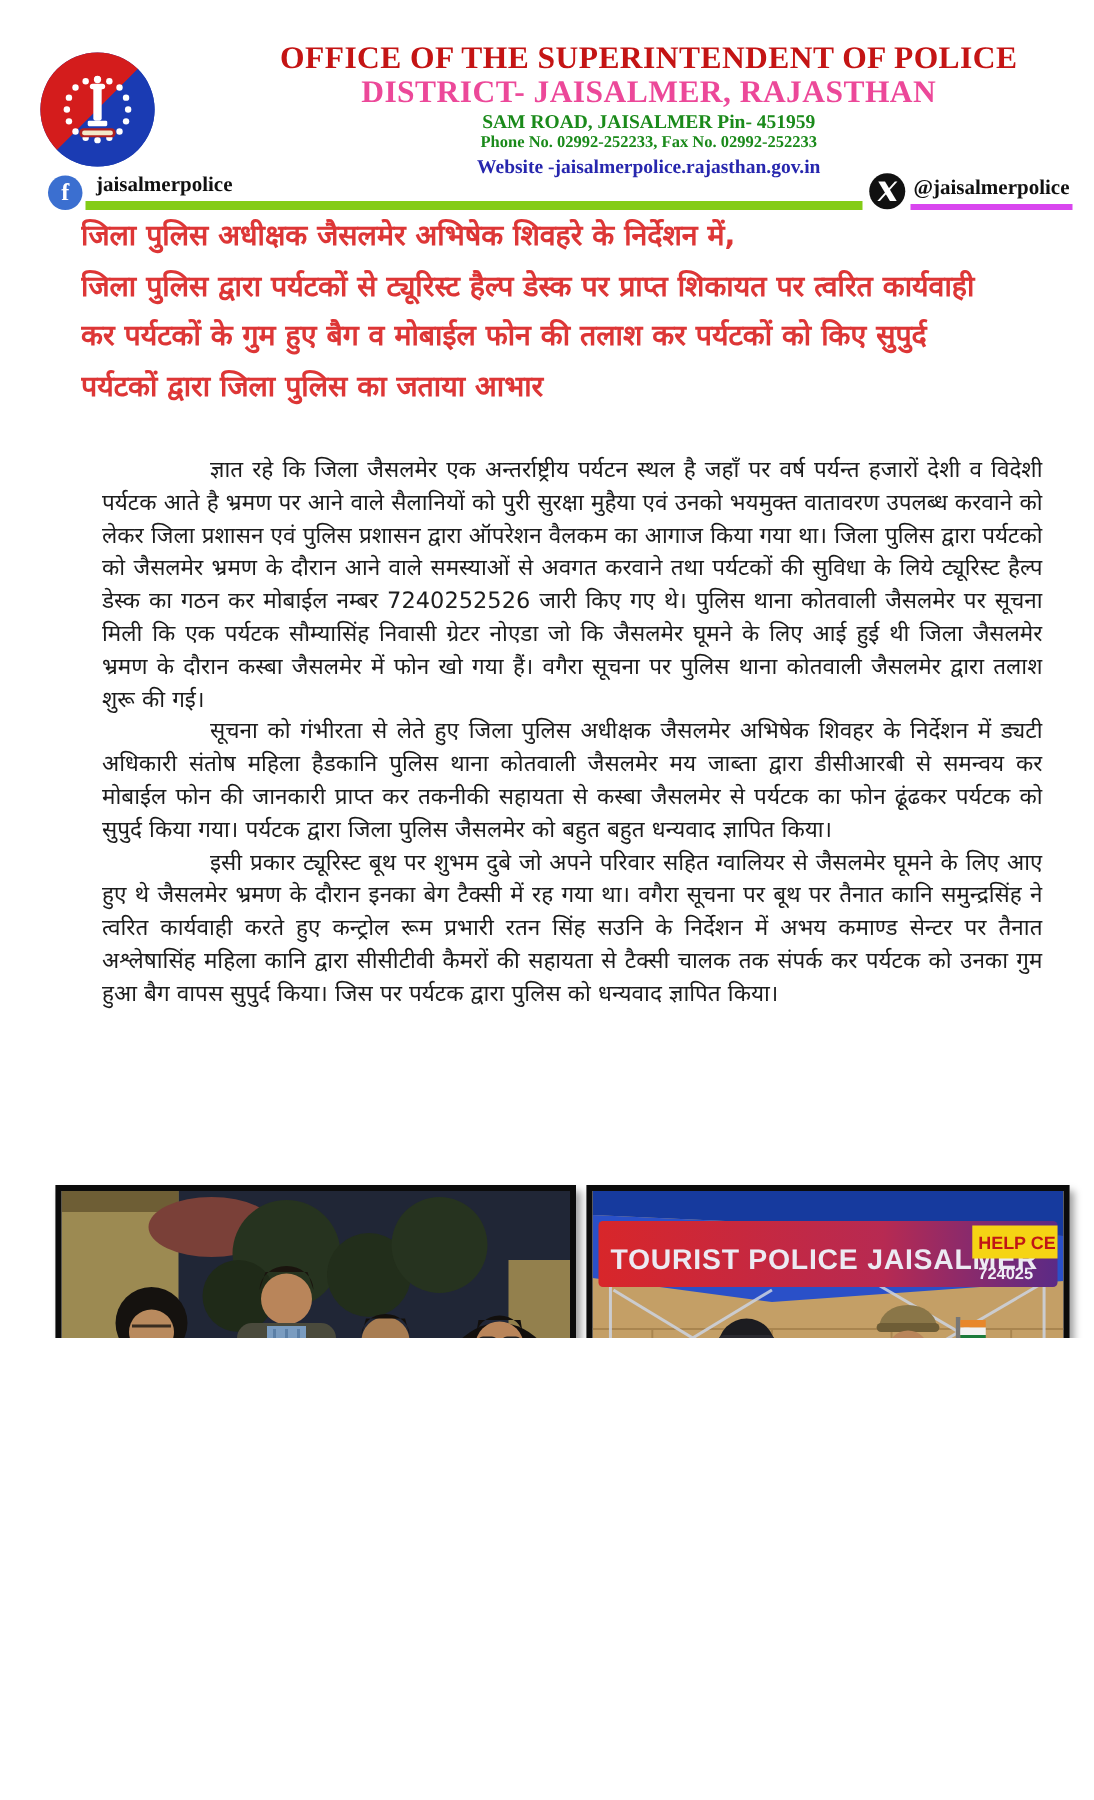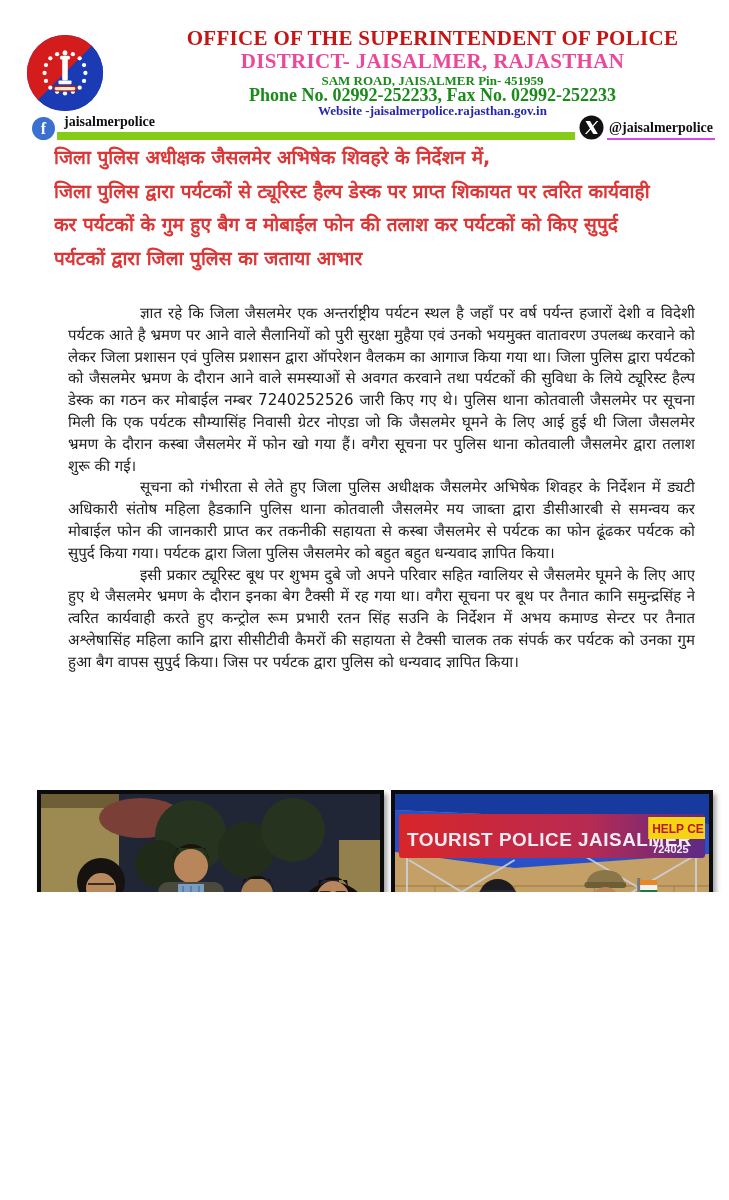--- a/index.html
+++ b/index.html
@@ -11,41 +11,41 @@
   
   .logo {
     position:absolute; left:26px; top:34px; width:78px; height:78px;
   }
   .titles {
     position:absolute; left:150px; right:14px; top:26px; text-align:center;
   }
   .t1 { font-size:21px; line-height:24px; font-weight:bold; color:#c41414; letter-spacing:.3px; }
   .t2 { font-size:21px; line-height:23px; font-weight:bold; color:#ec4899; letter-spacing:.3px; }
   .t3 { font-size:13px; line-height:15px; font-weight:bold; color:#1a8a1a; }
-  .t4 { font-size:18px; line-height:15px; font-weight:bold; color:#1a8a1a; }
+  .t4 { font-size:11px; line-height:15px; font-weight:bold; color:#1a8a1a; }
   .t5 { font-size:13px; line-height:15px; font-weight:bold; color:#2727ae; }
   
   .social {
     position:absolute; left:32px; right:14px; top:112px; height:28px;
     display:flex; align-items:flex-end;
     font-size:14px; font-weight:bold; color:#111;
   }
   .fb-badge {
     width:23px; height:23px; border-radius:50%; background:#3b6fd0;
     color:#fff; text-align:center; line-height:23px; font-size:16px;
     font-family:"Liberation Serif", serif; font-weight:bold; flex:0 0 auto;
     margin-bottom:0px;
   }
   .social-left {
     flex:1; display:flex; align-items:flex-end;
-    border-bottom:8px solid #84cc16; padding:0 0 2px 7px; margin-left:2px;
+    border-bottom:6px solid #84cc16; padding:0 0 2px 7px; margin-left:2px;
   }
   .x-badge { width:25px; height:25px; flex:0 0 auto; margin:0 3px 0 4px; }
   .social-right {
-    border-bottom:2px solid #d946ef; padding:0 2px 2px 2px; white-space:nowrap;
+    border-bottom:4px solid #d946ef; padding:0 2px 2px 2px; white-space:nowrap;
   }
   
   .headline {
     position:absolute; left:54px; right:16px; top:141px;
     color:#dd3636; font-family:"DejaVu Sans", sans-serif;
     font-size:19px; font-weight:600;
   }
   .headline .hl {
     height:33.5px; line-height:33.5px; white-space:nowrap; overflow:hidden;
   }

